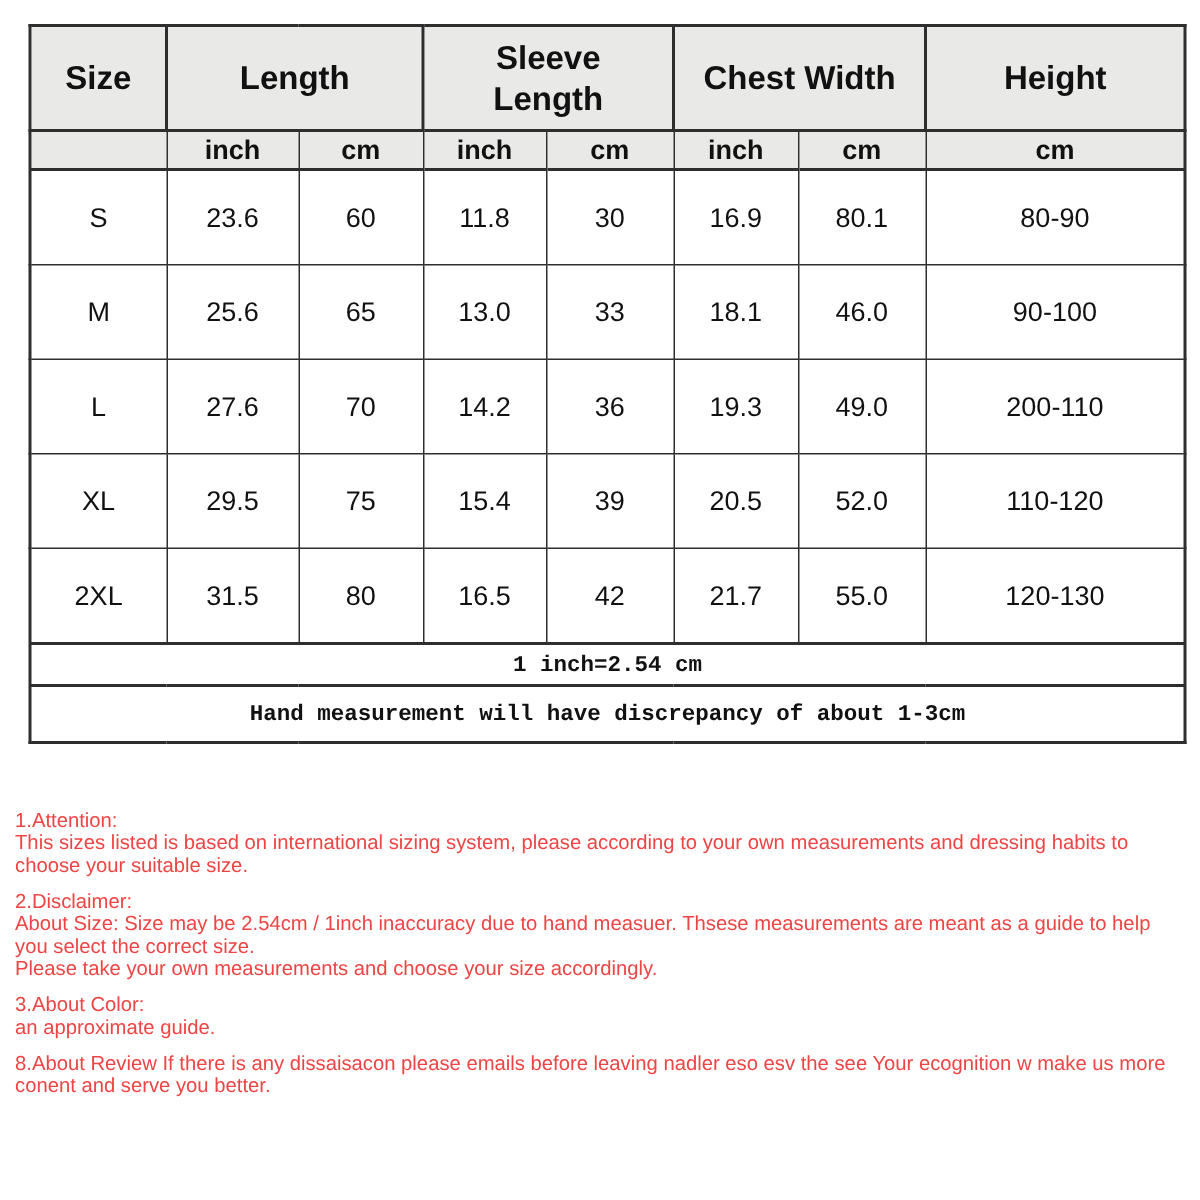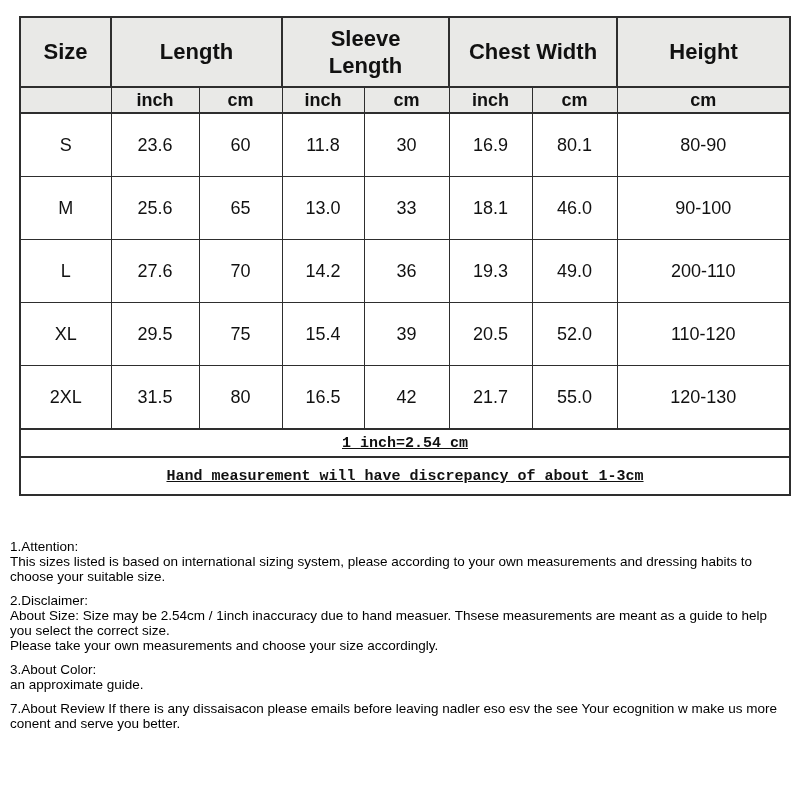--- a/index.html
+++ b/index.html
@@ -55,21 +55,20 @@
     height: 62px;
     font-size: 18px;
     font-weight: normal;
     background: #ffffff;
   }
   tr.footer-note td {
     font-family: "Liberation Mono", monospace;
     font-weight: bold;
     font-size: 15px;
     background: #ffffff;
-    text-decoration: underline;
   }
   tr.footer-note.conversion td {
     height: 26px;
     border-top-width: 2px;
     border-bottom-width: 2px;
   }
   tr.footer-note.measurement td {
     height: 36px;
     border-width: 2px;
     margin-top: 17px;
@@ -79,21 +78,21 @@
     max-width: 105px;
     line-height: 1.25;
   }
   .notes {
     position: absolute;
     left: 10px;
     top: 539px;
     width: 782px;
     font-size: 13.5px;
     line-height: 15px;
-    color: #000000;
+    color: #ef4444;
   }
   .note { margin-bottom: 9px; }
   .note .note-line { line-height: 15px; }
 </style>
 </head>
 <body>
 
 <div class="page">
 
   <table class="size-chart">
@@ -194,18 +193,18 @@
     <div class="note">
       <div class="note-line">2.Disclaimer:</div>
       <div class="note-line">About Size: Size may be 2.54cm / 1inch inaccuracy due to hand measuer. Thsese measurements are meant as a guide to help you select the correct size.</div>
       <div class="note-line">Please take your own measurements and choose your size accordingly.</div>
     </div>
     <div class="note">
       <div class="note-line">3.About Color:</div>
       <div class="note-line">an approximate guide.</div>
     </div>
     <div class="note">
-      <div class="note-line"><span>7.About Review</span> <span>If there is any dissaisacon please emails before leaving nadler eso esv the see Your ecognition w make us more</span></div>
+      <div class="note-line"><span>8.About Review</span> <span>If there is any dissaisacon please emails before leaving nadler eso esv the see Your ecognition w make us more</span></div>
       <div class="note-line">conent and serve you better.</div>
     </div>
   </div>
 
 </div>
 
 </body></html>

